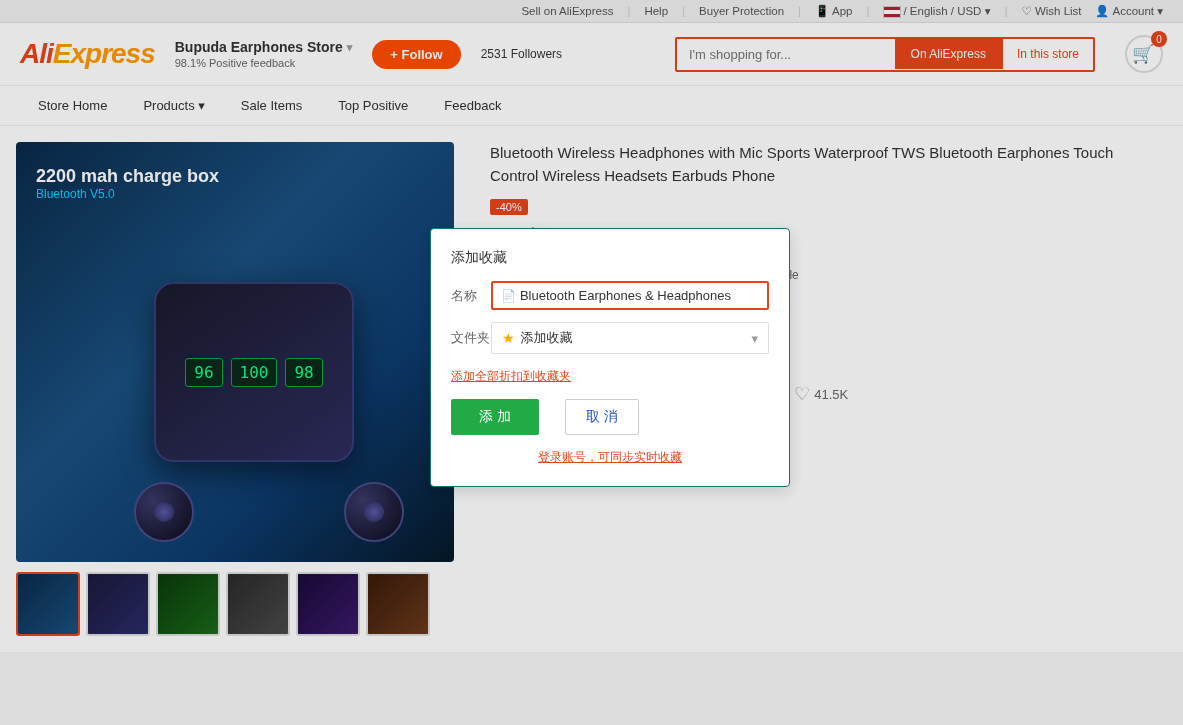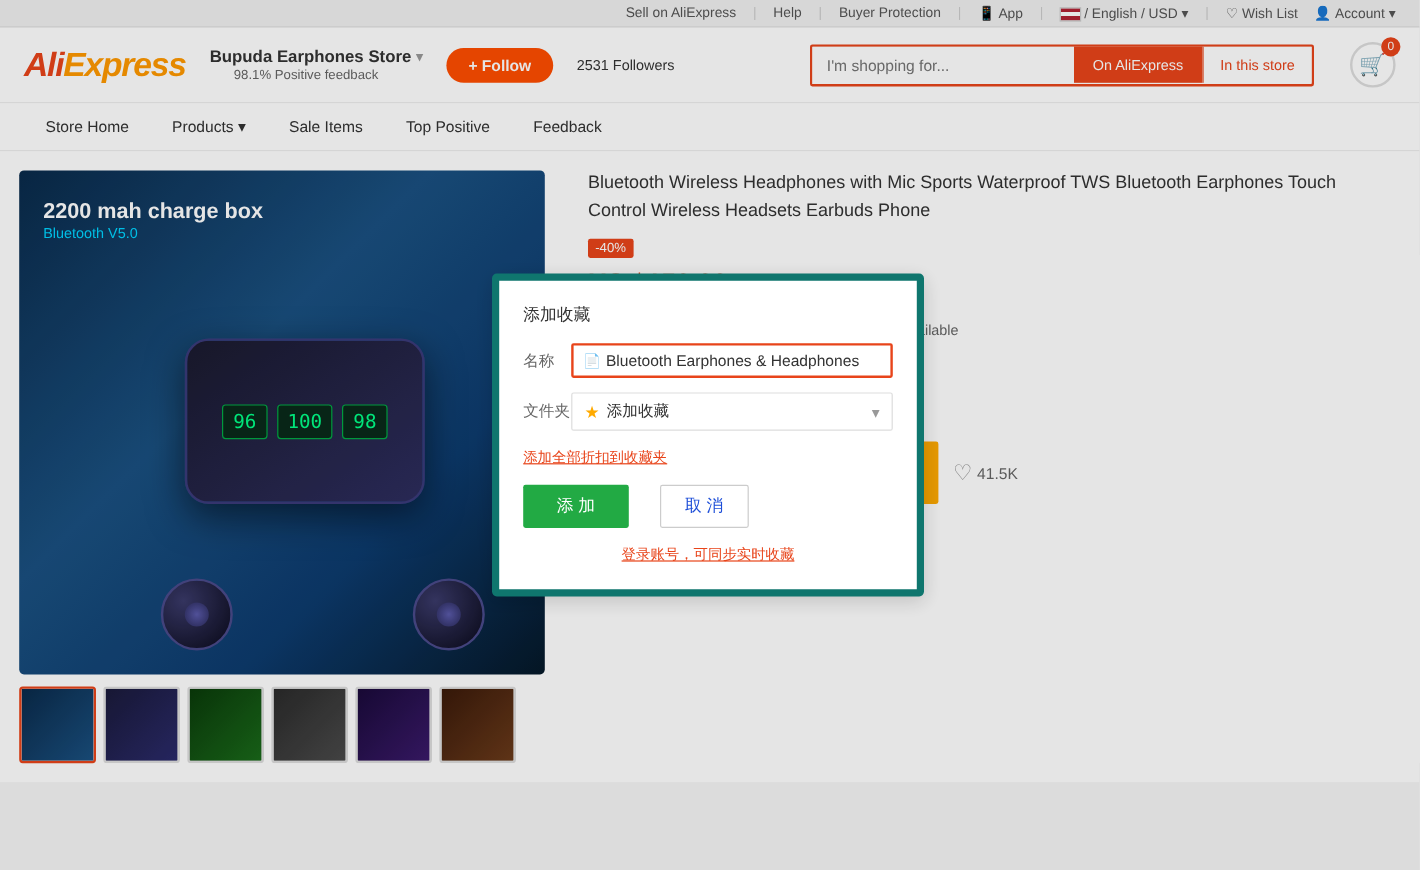--- a/index.html
+++ b/index.html
@@ -11,21 +11,21 @@
     .top-bar-divider { color: #ccc; }
     .flag-icon { display: inline-block; width: 18px; height: 12px; background: linear-gradient(to bottom, #B22234 33%, #fff 33%, #fff 66%, #B22234 66%); border: 1px solid #ccc; vertical-align: middle; margin-right: 2px; }
 
     
     .header { background: #fff; padding: 12px 20px; display: flex; align-items: center; gap: 20px; border-bottom: 1px solid #eee; }
     .logo { color: #e8441a; font-size: 28px; font-weight: bold; font-style: italic; letter-spacing: -1px; text-align: right; }
     .logo span { color: #f90; }
     .store-info { flex: 0 0 auto; }
     .store-name { font-size: 14px; font-weight: bold; color: #333; display: flex; align-items: center; gap: 4px; }
     .store-name .arrow { font-size: 11px; color: #999; }
-    .store-feedback { font-size: 11px; color: #666; margin-top: 2px; margin-left: 20px; }
+    .store-feedback { font-size: 11px; color: #666; margin-top: 2px; }
     .follow-btn { background: #ff4d00; color: #fff; border: none; border-radius: 20px; padding: 7px 18px; font-size: 13px; cursor: pointer; font-weight: bold; flex: 0 0 auto; }
     .followers-info { font-size: 12px; color: #333; line-height: 1.5; }
     .search-bar { flex: 1; display: flex; align-items: center; border: 2px solid #e8441a; border-radius: 2px; max-width: 420px; margin-left: auto; }
     .search-input { flex: 1; border: none; outline: none; padding: 8px 12px; font-size: 13px; color: #999; }
     .search-btn-ali { background: #e8441a; color: #fff; border: none; padding: 8px 16px; cursor: pointer; font-size: 12px; white-space: nowrap; }
     .search-btn-store { background: #fff; color: #e8441a; border: none; padding: 8px 14px; cursor: pointer; font-size: 12px; white-space: nowrap; border-left: 1px solid #e8441a; }
     .cart-icon { position: relative; margin-left: 10px; cursor: pointer; }
     .cart-icon .cart-circle { width: 38px; height: 38px; border-radius: 50%; border: 2px solid #ddd; display: flex; align-items: center; justify-content: center; font-size: 18px; color: #666; }
     .cart-badge { position: absolute; top: -4px; right: -4px; background: #e8441a; color: #fff; border-radius: 50%; width: 16px; height: 16px; font-size: 10px; display: flex; align-items: center; justify-content: center; }
 
@@ -34,21 +34,21 @@
     .nav-item { padding: 12px 18px; font-size: 13px; color: #333; cursor: pointer; text-decoration: none; display: flex; align-items: center; gap: 3px; }
 
     
     .main-content { display: flex; background: #fff; min-height: 500px; }
     .product-left { width: 470px; flex: 0 0 470px; padding: 16px; }
     .product-main-img { width: 438px; height: 420px; background: linear-gradient(135deg, #0a2a4a 0%, #1a5080 40%, #0d3b6e 70%, #051828 100%); border-radius: 4px; display: flex; align-items: center; justify-content: center; position: relative; overflow: hidden; }
     .product-main-img .img-text { position: absolute; top: 24px; left: 20px; }
     .product-main-img .img-text .line1 { color: #fff; font-size: 18px; font-weight: bold; }
     .product-main-img .img-text .line2 { color: #00d4ff; font-size: 12px; font-weight: normal; }
     .earphones-visual { position: absolute; bottom: 20px; right: 20px; width: 300px; height: 280px; }
-    .earphones-box { width: 200px; height: 138px; background: linear-gradient(145deg, #1a1a2e, #2d2d5e); border-radius: 20px; border: 2px solid #3a3a7a; position: absolute; top: 20px; left: 20px; display: flex; flex-direction: column; align-items: center; justify-content: center; gap: 8px; box-shadow: 0 10px 30px rgba(0,0,0,0.5); }
+    .earphones-box { width: 200px; height: 180px; background: linear-gradient(145deg, #1a1a2e, #2d2d5e); border-radius: 20px; border: 2px solid #3a3a7a; position: absolute; top: 20px; left: 20px; display: flex; flex-direction: column; align-items: center; justify-content: center; gap: 8px; box-shadow: 0 10px 30px rgba(0,0,0,0.5); }
     .display-row { display: flex; gap: 8px; }
     .display-num { background: #0a2a1a; color: #00ff88; font-family: monospace; font-size: 16px; padding: 4px 8px; border-radius: 3px; border: 1px solid #00aa44; }
     .earbud { width: 60px; height: 60px; background: radial-gradient(circle at 30% 30%, #3a3a6a, #0a0a1a); border-radius: 50%; border: 2px solid #4a4a8a; position: absolute; display: flex; align-items: center; justify-content: center; }
     .earbud.left { bottom: 0; left: 0; }
     .earbud.right { bottom: 0; right: 30px; }
     .earbud-inner { width: 20px; height: 20px; background: radial-gradient(circle, #5a5aaa, #2a2a5a); border-radius: 50%; }
     .thumbs-row { display: flex; gap: 6px; margin-top: 10px; flex-wrap: wrap; }
     .thumb { width: 64px; height: 64px; border-radius: 3px; cursor: pointer; border: 2px solid transparent; background: #ddd; overflow: hidden; }
     .thumb.active { border-color: #e8441a; }
     .thumb-inner { width: 100%; height: 100%; }
@@ -91,21 +91,21 @@
     .rec-title { font-size: 12px; color: #333; font-weight: bold; margin-bottom: 10px; text-align: center; }
     .rec-item { margin-bottom: 12px; cursor: pointer; }
     .rec-img { width: 136px; height: 110px; border-radius: 3px; background: #ddd; margin-bottom: 4px; overflow: hidden; }
     .rec-img1 { background: linear-gradient(135deg, #0a2a4a, #1a5080); }
     .rec-img2 { background: linear-gradient(135deg, #0a1a2a, #1a3060); }
     .rec-img3 { background: linear-gradient(135deg, #1a0a0a, #3a1a1a); }
     .rec-price { font-size: 12px; color: #333; }
 
     
     .popup-overlay { position: fixed; top: 0; left: 0; width: 100%; height: 100%; background: rgba(0,0,0,0.1); z-index: 100; display: flex; align-items: flex-start; justify-content: flex-start; pointer-events: none; }
-    .popup { position: absolute; top: 228px; left: 410px; width: 360px; background: #fff; border: 6px solid #0f766e; border-radius: 4px; padding: 20px; pointer-events: all; box-shadow: 0 4px 16px rgba(0,0,0,0.15); z-index: 200; }
+    .popup { position: absolute; top: 228px; left: 430px; width: 360px; background: #fff; border: 1px solid #0f766e; border-radius: 4px; padding: 20px; pointer-events: all; box-shadow: 0 4px 16px rgba(0,0,0,0.15); z-index: 200; }
     .popup-title { font-size: 14px; color: #333; margin-bottom: 14px; }
     .popup-row { display: flex; align-items: center; margin-bottom: 12px; }
     .popup-label { width: 40px; color: #666; font-size: 13px; flex: 0 0 40px; }
     .popup-name-input { flex: 1; border: 2px solid #e8441a; border-radius: 2px; padding: 5px 8px; font-size: 13px; color: #333; display: flex; align-items: center; gap: 4px; }
     .popup-name-input .file-icon { color: #999; font-size: 12px; }
     .popup-name-input .name-text { font-size: 13px; color: #333; flex: 1; overflow: hidden; white-space: nowrap; }
     .popup-folder-row { display: flex; align-items: center; margin-bottom: 14px; }
     .popup-folder-select { flex: 1; border: 1px solid #ddd; border-radius: 2px; padding: 6px 10px; font-size: 13px; display: flex; align-items: center; gap: 6px; }
     .star-icon { color: #ffaa00; font-size: 14px; }
     .folder-name { flex: 1; }

